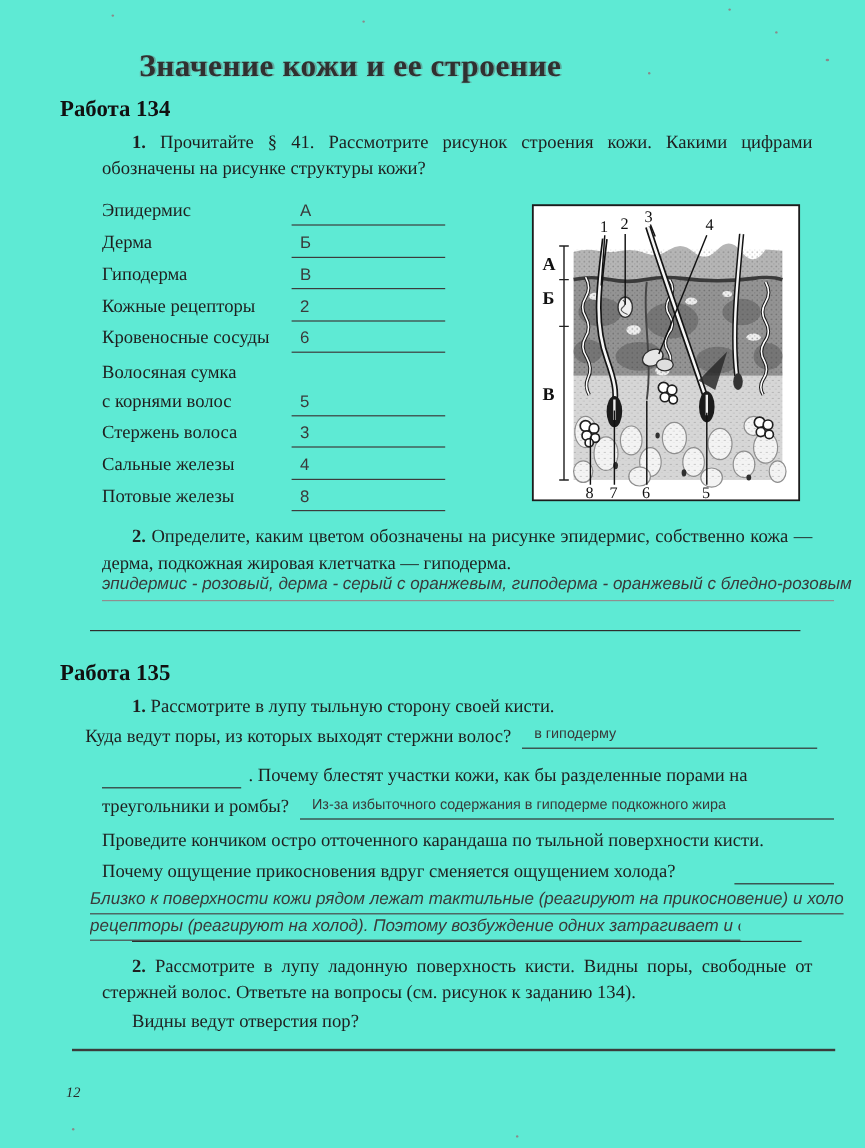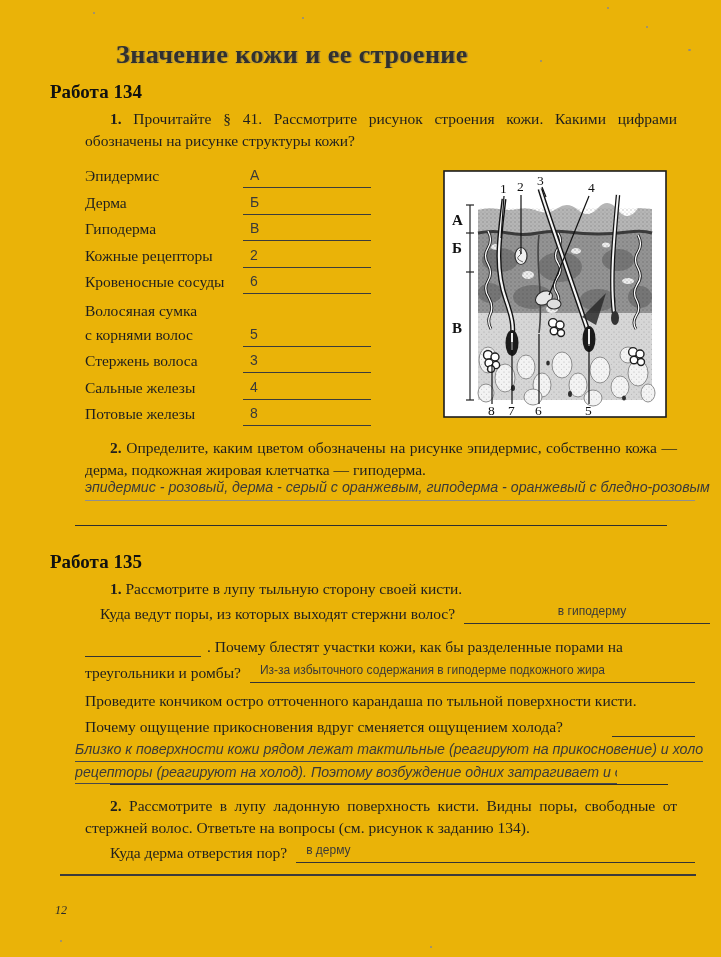--- a/index.html
+++ b/index.html
@@ -1,17 +1,17 @@
 <!DOCTYPE html>
 <html><head>
 <meta charset="utf-8">
 <style>
   html,body{margin:0;padding:0;background:#e8e8e8;}
   .page{
-    position:relative;width:721px;height:957px;background:#eab308;
+    position:relative;width:721px;height:957px;background:#5eead4;
     font-family:"Liberation Serif","DejaVu Serif",serif;color:#1f1f1f;
     overflow:hidden;margin:0 auto;
   }
   .abs{position:absolute;}
   .title{
     left:116px;top:40px;font-size:26px;font-weight:bold;color:#303030;
     letter-spacing:.5px;
     text-shadow:1.5px 0 0 rgba(95,95,95,.45), -1px 1px 0 rgba(130,130,130,.22);
   }
   .work-heading{font-size:19px;font-weight:bold;color:#111;}
@@ -296,21 +296,21 @@
   <div class="abs hand a2row" style="left:85px;top:479px;width:610px;">эпидермис - розовый, дерма - серый с оранжевым, гиподерма - оранжевый с бледно-розовым</div>
   <div class="abs rule" style="left:75px;top:512px;width:592px;height:13px;"></div>
 
   <div class="abs work-heading" style="left:50px;top:551px;">Работа 135</div>
 
   <div class="abs para" style="left:85px;top:578px;width:592px;">
     <span class="indent"></span><span class="tnum">1.</span>
     <span>Рассмотрите в лупу тыльную сторону своей кисти.</span>
   </div>
 
-  <div class="abs qrow" style="left:100px;top:602px;width:610px;text-align:center;">
+  <div class="abs qrow" style="left:71px;top:602px;width:610px;">
     <span class="q">Куда ведут поры, из которых выходят стержни волос?</span>
     <span class="ansline">в гиподерму</span>
   </div>
 
   <div class="abs qrow" style="left:85px;top:636px;width:610px;">
     <span class="blank-short"></span>
     <span class="q" style="white-space:normal;">. Почему блестят участки кожи, как бы разделенные порами на</span>
   </div>
 
   <div class="abs qrow" style="left:85px;top:661px;width:610px;">
@@ -330,20 +330,19 @@
     <div class="hline" style="width:542px;">рецепторы (реагируют на холод). Поэтому возбуждение одних затрагивает и другие.</div>
   </div>
   <div class="abs rule" style="left:110px;top:778px;width:558px;height:6px;"></div>
 
   <div class="abs para" style="left:85px;top:795px;width:592px;">
     <span class="indent"></span><span class="tnum">2.</span>
     <span>Рассмотрите в лупу ладонную поверхность кисти. Видны поры, свободные от стержней волос. Ответьте на вопросы (см. рисунок к заданию 134).</span>
   </div>
 
   <div class="abs qrow" style="left:110px;top:841px;width:585px;">
-    <span class="q">Куда дерма отверстия пор?</span>
-    <span class="ansline">в дерму</span>
+    <span class="q">Видны ведут отверстия пор?</span>
   </div>
 
   <div class="abs bottom-rule" style="left:60px;top:874px;width:636px;"></div>
   <div class="abs pagenum" style="left:55px;top:903px;">12</div>
 
 </div>
 
 </body></html>

